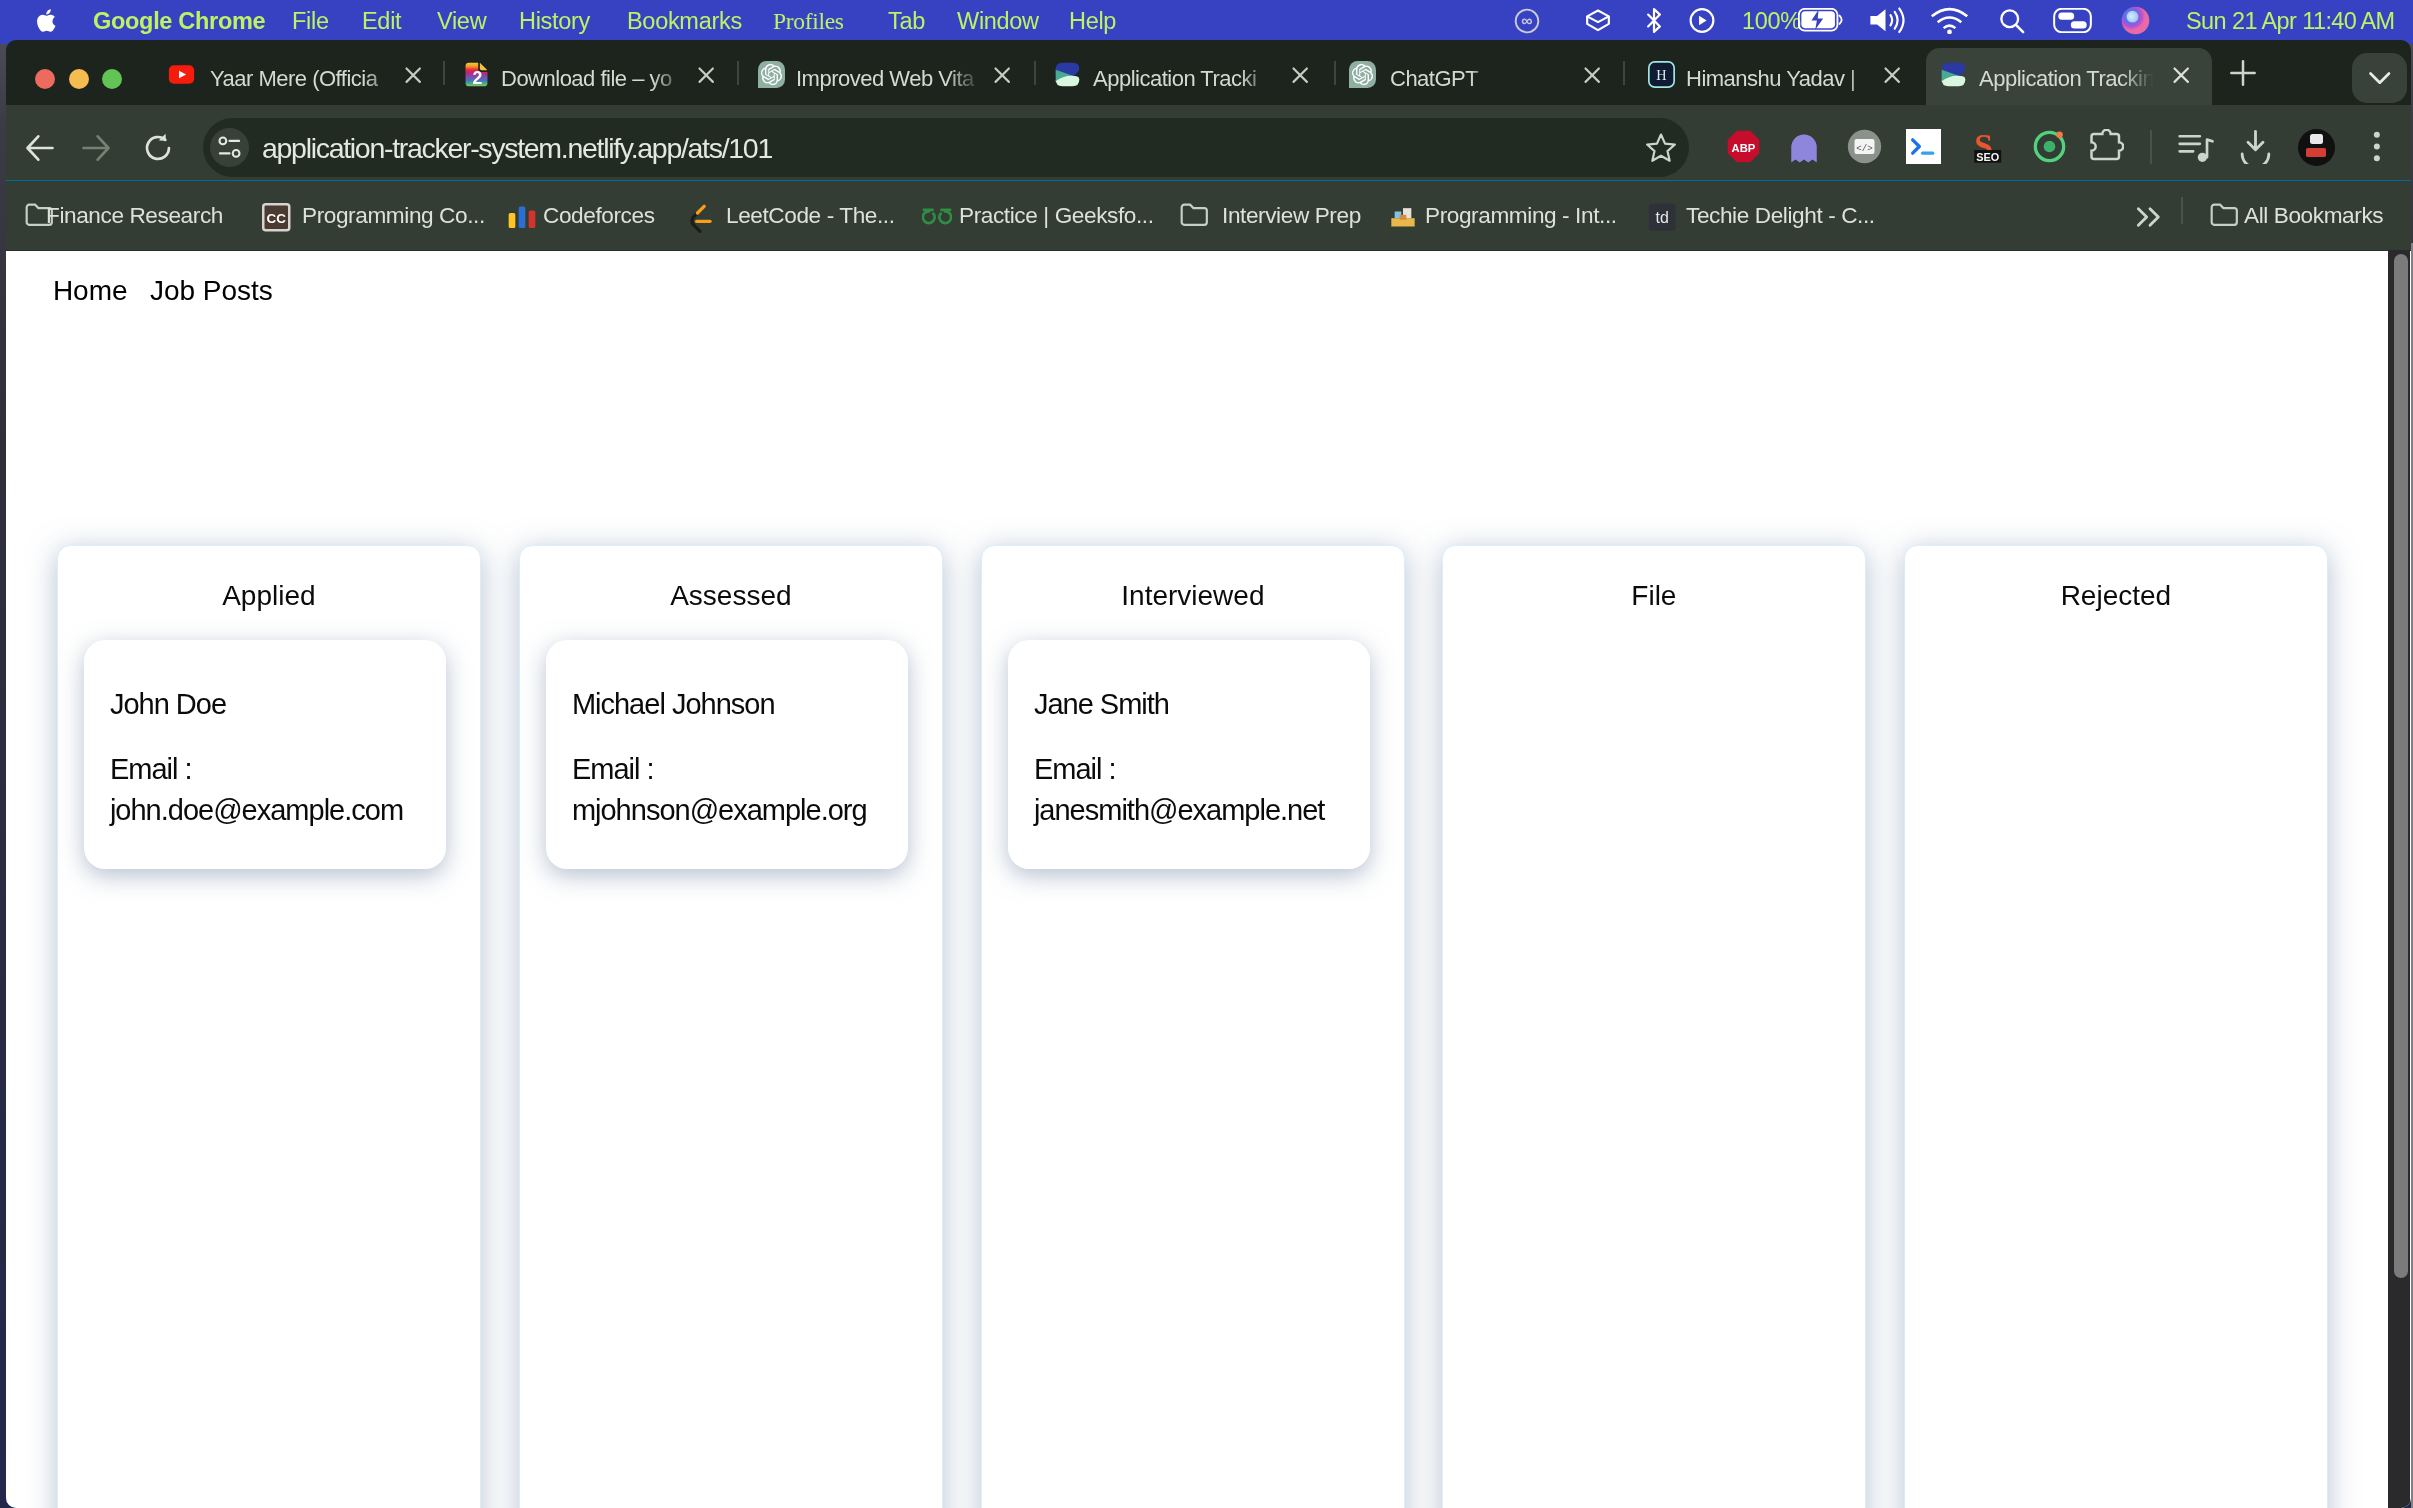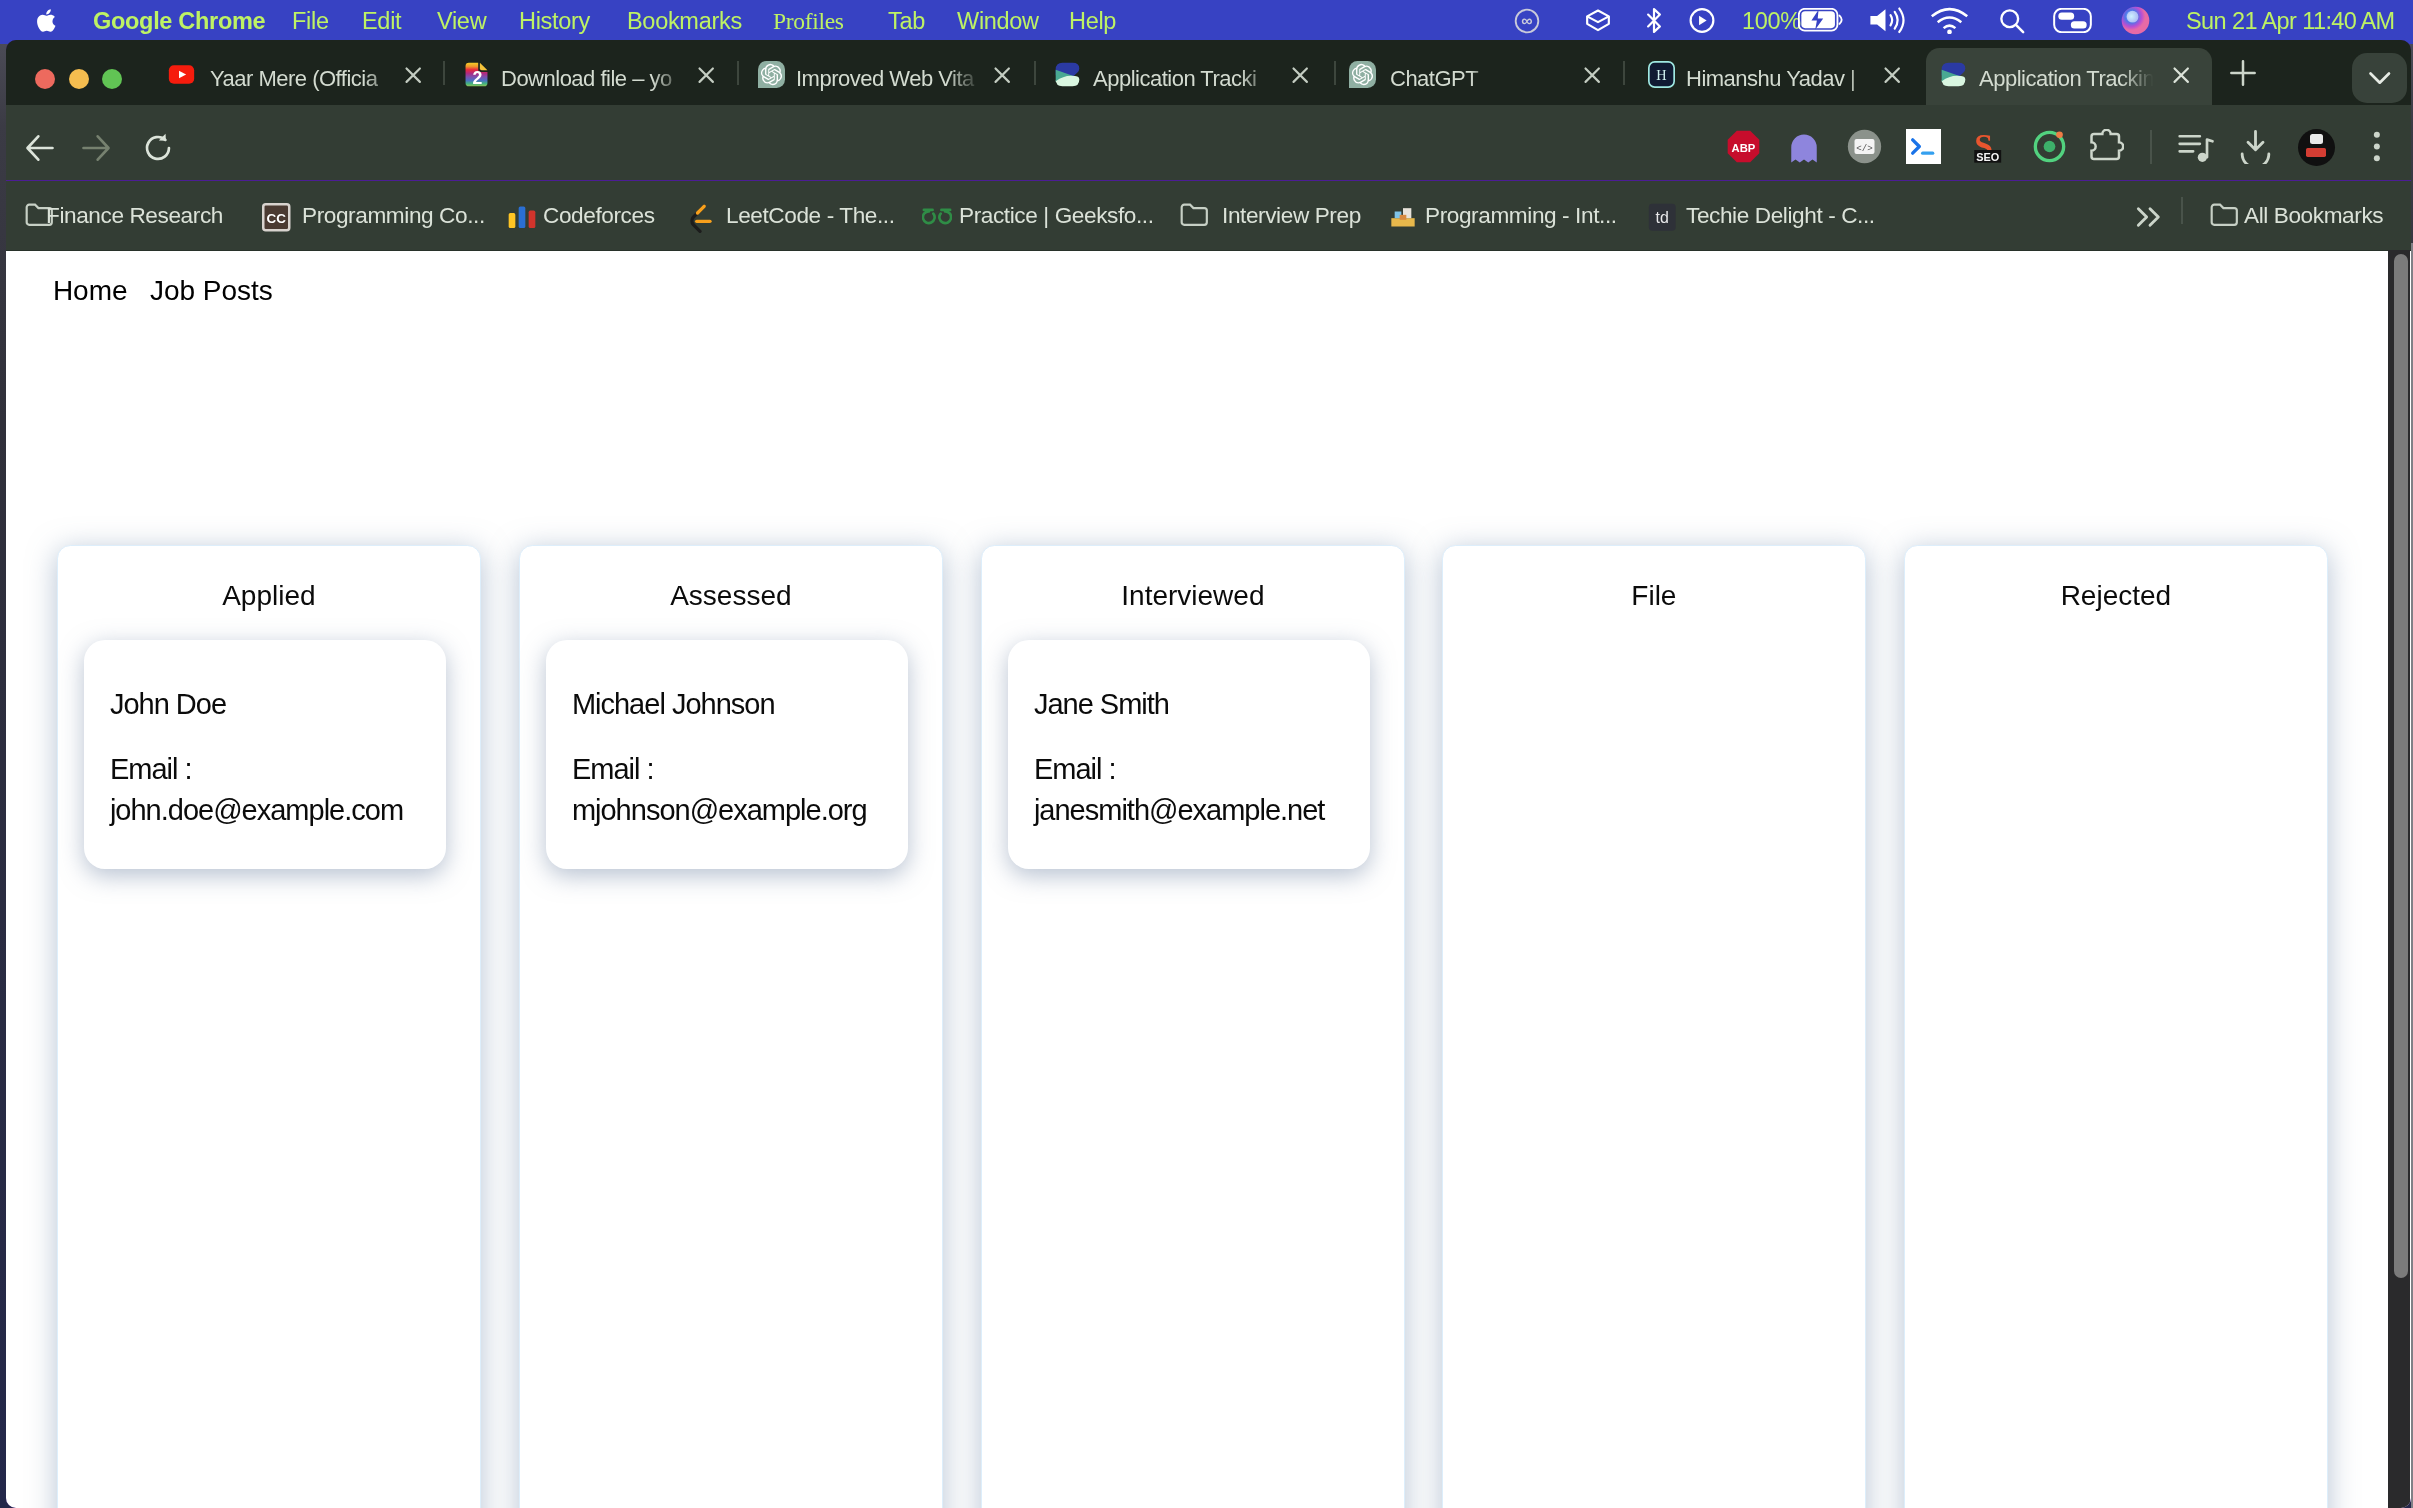--- a/index.html
+++ b/index.html
@@ -5,21 +5,21 @@
   * { margin:0; padding:0; box-sizing:border-box; }
   html,body { width:2413px; height:1508px; overflow:hidden; }
   body { background:linear-gradient(180deg,#3742c3 0px,#3742c3 44px,#4b4b56 44px,#3b3b45 126px,#30303a 419px,#23274a 1508px); font-family:"Liberation Sans", sans-serif; }
   .abs { position:absolute; }
 
   
   #menubar { position:absolute; left:0; top:0; width:2413px; height:40px; background:#3742c3; color:#ffffff; z-index:50; }
   #menubar .mi { position:absolute; top:0; height:40px; line-height:43px; font-size:23.5px; letter-spacing:-0.3px; color:#bef264; white-space:nowrap; }
 
   
-  #win { position:absolute; left:5.9px; top:40px; width:2405px; height:1468px; border-radius:10px; overflow:hidden; background:#4c1d95; z-index:10; }
+  #win { position:absolute; left:5.9px; top:40px; width:2405px; height:1468px; border-radius:10px; overflow:hidden; background:#0369a1; z-index:10; }
 
   
   #tabstrip { position:absolute; left:-5.9px; top:0; width:2411px; height:65px; background:#1c241d; }
   .tl { position:absolute; top:28.5px; width:20px; height:20px; border-radius:50%; }
   .tabtxt { position:absolute; top:22px; height:34px; line-height:34px; font-size:22px; color:#d3dbd0; letter-spacing:-0.5px; white-space:nowrap; overflow:hidden;
             -webkit-mask-image:linear-gradient(90deg,#000 80%,transparent 98%); }
   .tsep { position:absolute; top:21px; width:1.7px; height:23.5px; background:#3d463d; }
   .tico { position:absolute; top:21px; width:27px; height:27px; }
   .tx { position:absolute; top:26px; width:18.4px; height:18.4px; }
   .tx svg { display:block; }
@@ -248,20 +248,34 @@
 
     <svg class="tbico" style="left:80px;top:28px;" width="32" height="30" viewBox="0 0 38 36">
         <path d="M21 4 L34 18 L21 32 M33 18 L4 18" fill="none" stroke="#76816f" stroke-width="3.2" stroke-linecap="round" stroke-linejoin="round"></path>
       </svg>
 
     <svg class="tbico" style="left:142px;top:27px;" width="32" height="32" viewBox="0 0 38 38">
         <path d="M32 19 a13 13 0 1 1 -4.2 -9.6" fill="none" stroke="#dce4da" stroke-width="3.2" stroke-linecap="round"></path>
         <path d="M28 2 L28.3 10.5 L20 10.2 Z" fill="#dce4da"></path>
       </svg>
 
+    <div id="pill">
+      <div class="abs" style="left:6.7px;top:10px;width:39px;height:39px;border-radius:50%;background:#37413a;"></div>
+      <svg class="abs" style="left:14.2px;top:17.6px;" width="25" height="25" viewBox="0 0 34 34">
+          <circle cx="8" cy="8" r="4.6" fill="none" stroke="#e3e9e0" stroke-width="2.8"></circle>
+          <path d="M17 8 L30 8" stroke="#e3e9e0" stroke-width="3" stroke-linecap="round"></path>
+          <circle cx="26" cy="25" r="4.6" fill="none" stroke="#e3e9e0" stroke-width="2.8"></circle>
+          <path d="M4 25 L17 25" stroke="#e3e9e0" stroke-width="3" stroke-linecap="round"></path>
+        </svg>
+      <span class="abs" style="left:59px;top:0;height:59px;line-height:61px;font-size:28.5px;letter-spacing:-1.3px;color:#e3e9e0;">application-tracker-system.netlify.app/ats/101</span>
+
+      <svg class="abs" style="left:1442px;top:14.2px;" width="32" height="32" viewBox="0 0 38 38">
+          <path d="M19 3 L23.8 13.8 L35.5 14.9 L26.7 22.7 L29.3 34.2 L19 28.2 L8.7 34.2 L11.3 22.7 L2.5 14.9 L14.2 13.8 Z" fill="none" stroke="#ccd5ca" stroke-width="2.6" stroke-linejoin="round"></path>
+        </svg>
+    </div>
 
     <svg class="tbico" style="left:1726px;top:24px;" width="35" height="35" viewBox="0 0 42 42">
         <path d="M13 2 L29 2 L40 13 L40 29 L29 40 L13 40 L2 29 L2 13 Z" fill="#c70d2c"></path>
         <text x="21" y="27" font-size="13.5" font-weight="bold" fill="#fff" text-anchor="middle" font-family="Liberation Sans">ABP</text>
       </svg>
     <svg class="tbico" style="left:1787px;top:26px;" width="34" height="34" viewBox="0 0 40 40">
         <path d="M5 37 V19 a15 15 0 0 1 30 0 v18 l-5-3.5 -5 3.5 -5-3.5 -5 3.5 -5-3.5 Z" fill="#8e85dd"></path>
       </svg>
     <svg class="tbico" style="left:1847px;top:24px;" width="35" height="35" viewBox="0 0 42 42">
         <circle cx="21" cy="21" r="20" fill="#8b928b"></circle>

